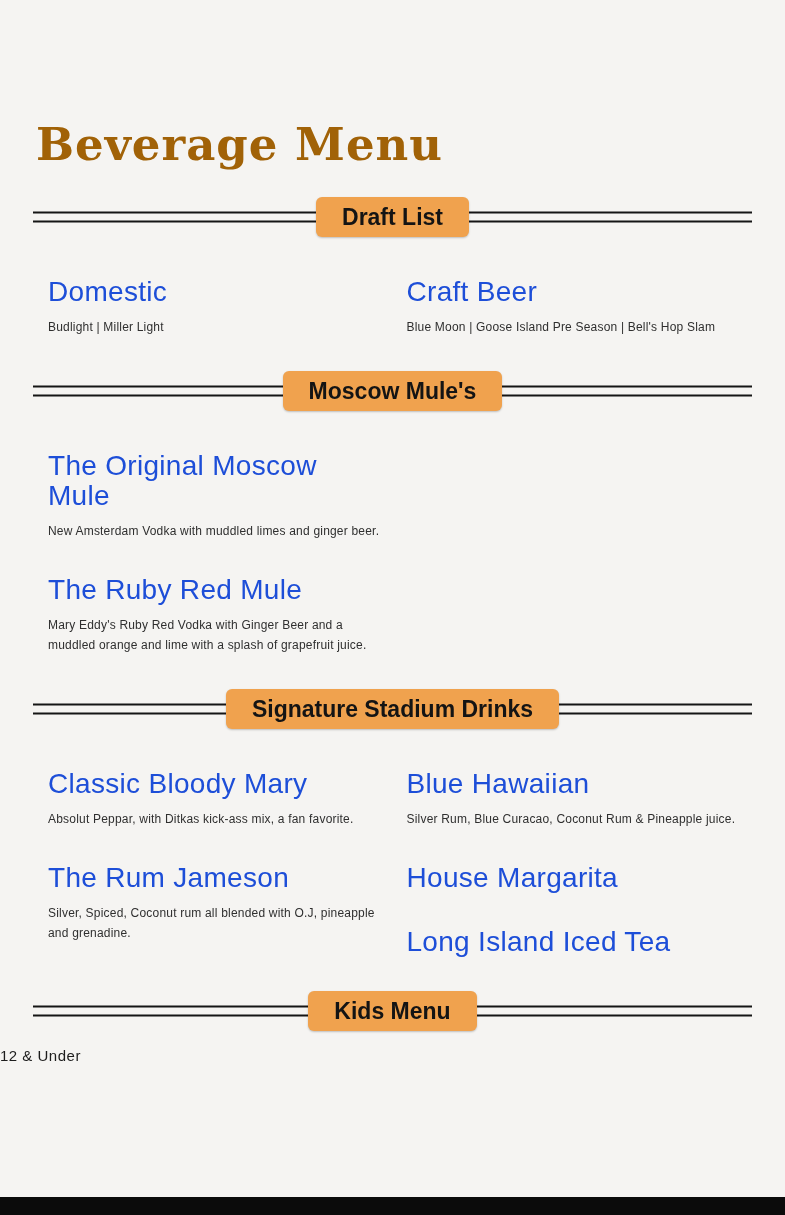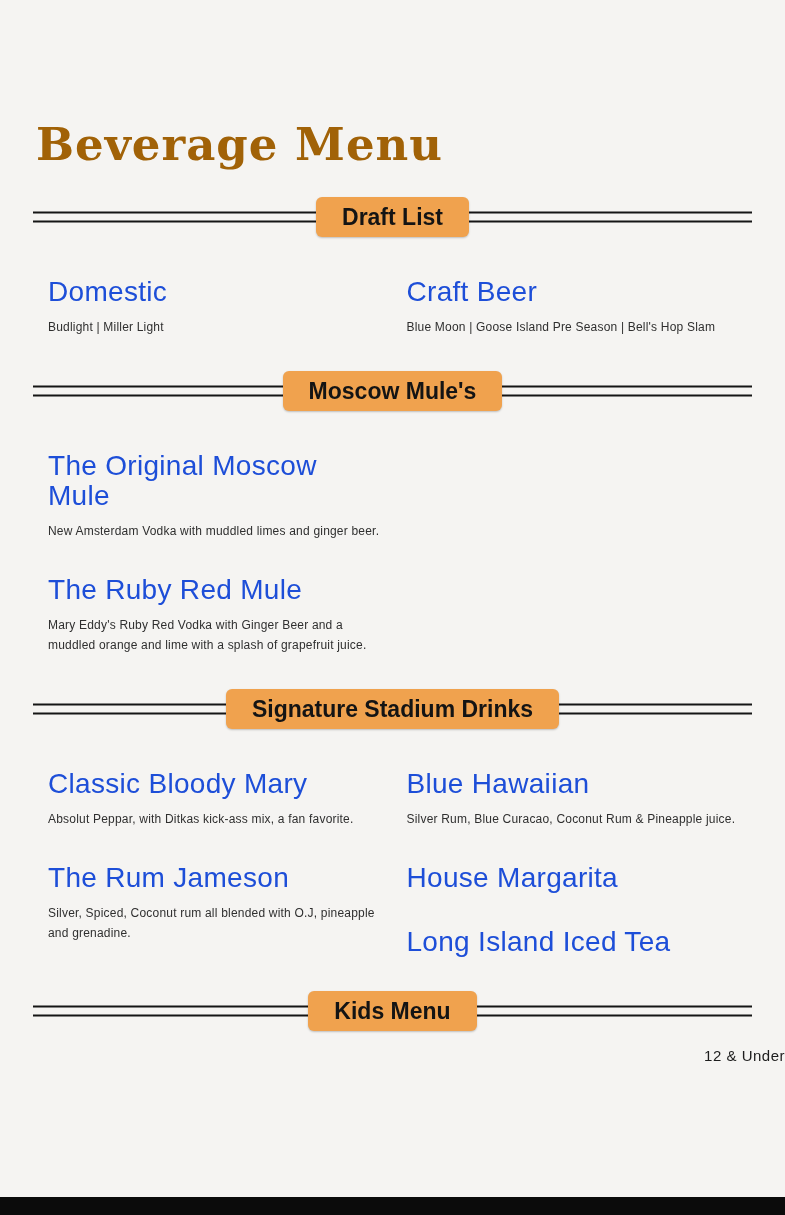--- a/index.html
+++ b/index.html
@@ -81,21 +81,21 @@
   }
   .item-desc {
     margin: 0;
     font-size: 12px;
     line-height: 20px;
     letter-spacing: 0.2px;
     color: #2f2f2f;
   }
   .kids-note {
     margin-top: 16px;
-    text-align: right;
+    text-align: left;
     font-size: 15px;
     letter-spacing: 0.5px;
     color: #1d1d1d;
   }
   .footer-bar {
     position: absolute;
     left: 0;
     right: 0;
     bottom: 0;
     height: 18px;

